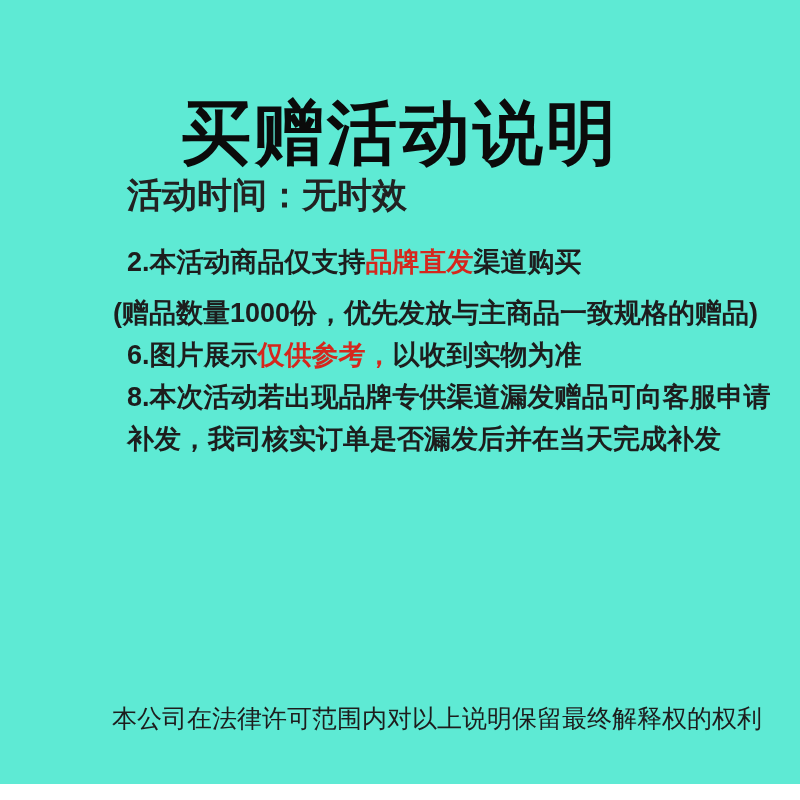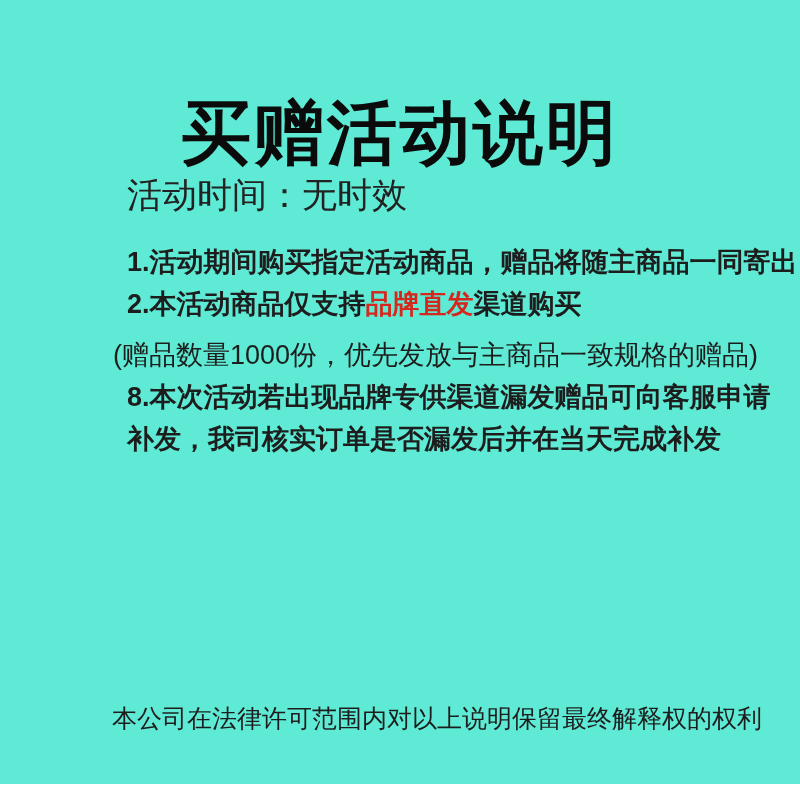--- a/index.html
+++ b/index.html
@@ -28,21 +28,21 @@
     color: #0b0b0b;
     letter-spacing: 3px;
     white-space: nowrap;
   }
   .subtitle {
     position: absolute;
     top: 175px;
     left: 127px;
     font-size: 35px;
     line-height: 40px;
-    font-weight: 400;
+    font-weight: 700;
     color: #222222;
     white-space: nowrap;
   }
   .notes {
     position: absolute;
     top: 249px;
     left: 127px;
     width: 620px;
     font-size: 27px;
     font-weight: 600;
@@ -51,21 +51,21 @@
   .note-line {
     line-height: 27px;
     margin-bottom: 15px;
     white-space: nowrap;
   }
   .note-line.indent {
     padding-left: 23px;
   }
   .note-line.paren {
     margin-left: -14px;
-    font-weight: 400;
+    font-weight: 700;
     margin-top: 24px;
   }
   .red {
     color: #d5271d;
     font-weight: 700;
   }
   .footer {
     position: absolute;
     top: 703px;
     left: 112px;
@@ -79,29 +79,29 @@
 </head>
 <body>
 
 <div class="page">
 
   <h1 class="title">买赠活动说明</h1>
 
   <div class="subtitle">活动时间：无时效</div>
 
   <div class="notes">
-    <div class="note-line"><span>1.活动期间购买指定活动商品，赠品将随主商品一同寄出</span></div>
 
     <div class="note-line"><span>2.本活动商品仅支持</span><span class="red">品牌直发</span><span>渠道购买</span></div>
 
 
 
 
     <div class="note-line paren"><span>(赠品数量1000份，优先发放与主商品一致规格的赠品)</span></div>
 
+    <div class="note-line"><span>6.图片展示</span><span class="red">仅供参考，</span><span>以收到实物为准</span></div>
 
     <div class="note-line"><span>8.本次活动若出现品牌专供渠道漏发赠品可向客服申请</span></div>
 
     <div class="note-line"><span>补发，我司核实订单是否漏发后并在当天完成补发</span></div>
   </div>
 
   <div class="footer">本公司在法律许可范围内对以上说明保留最终解释权的权利</div>
 
 </div>
 

